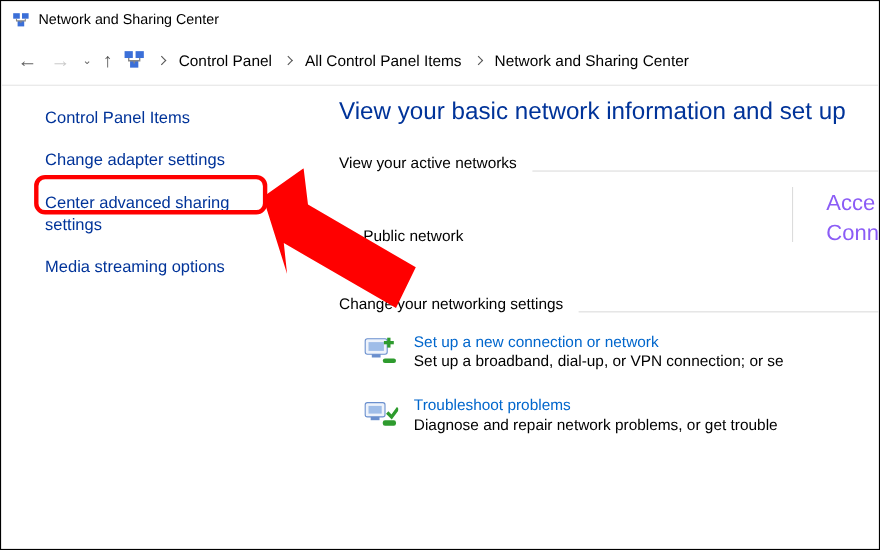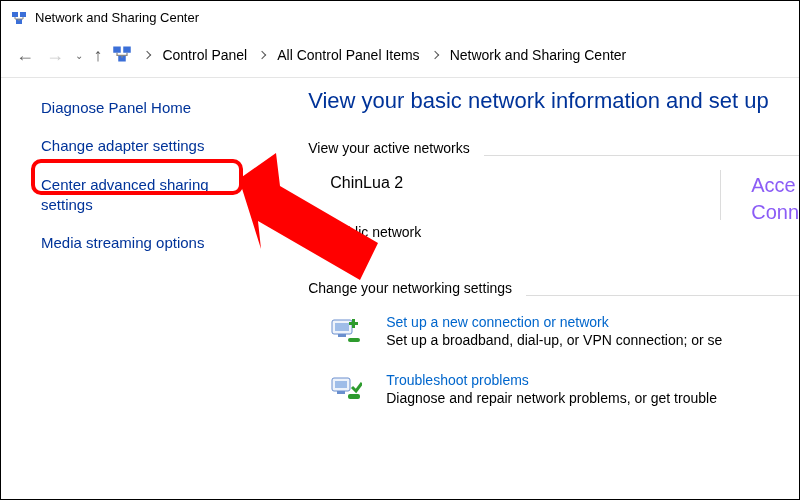--- a/index.html
+++ b/index.html
@@ -100,21 +100,21 @@
   .vsep {
     width:0;
     border-left:1px solid #dcdcdc;
     align-self:stretch;
     margin: -4px 30px 0 90px;
     height: 50px;
   }
   .net-right div { font-size:20px; color:#8b5cf6; margin-bottom:4px;}
   .settings-item {
     display:flex;
-    gap:24px;
+    gap:14px;
     margin: 0 0 24px 22px;
     align-items:flex-start;
   }
   .settings-item .ico { width:32px; height:32px; flex:0 0 32px; }
   .settings-item .s-link { color:#0066cc; font-size:14px; cursor:pointer; }
   .settings-item .s-desc { font-size:14px; color:#000; margin-top:2px; white-space:nowrap;}
   .highlight-box {
     position:absolute;
     left: 30px;
     top: 158px;
@@ -171,37 +171,36 @@
     <span class="sep"></span>
     <span class="crumb">Network and Sharing Center</span>
   </div>
 </div>
 
 <hr class="sep-line">
 
 <div class="body">
 
   <div class="sidebar">
-    <div class="side-link">Diagnose Panel Home</div>
+    <div class="side-link">Control Panel Items</div>
     <div class="side-link">Change adapter settings</div>
     <div class="side-link">Center advanced sharing settings</div>
     <div class="side-link">Media streaming options</div>
   </div>
 
   <div class="main">
     <div class="page-heading">View your basic network information and set up</div>
 
     <div class="section-title-row">
       <span class="section-title">View your active networks</span>
       <span class="thin-line"></span>
     </div>
 
     <div class="active-net-row">
       <div class="net-left">
-        <div class="net-name">ChinLua 2</div>
         <div class="net-type">Public network</div>
       </div>
       <div class="vsep"></div>
       <div class="net-right">
         <div>Acce</div>
         <div>Conn</div>
       </div>
     </div>
 
     <div class="section-title-row">

